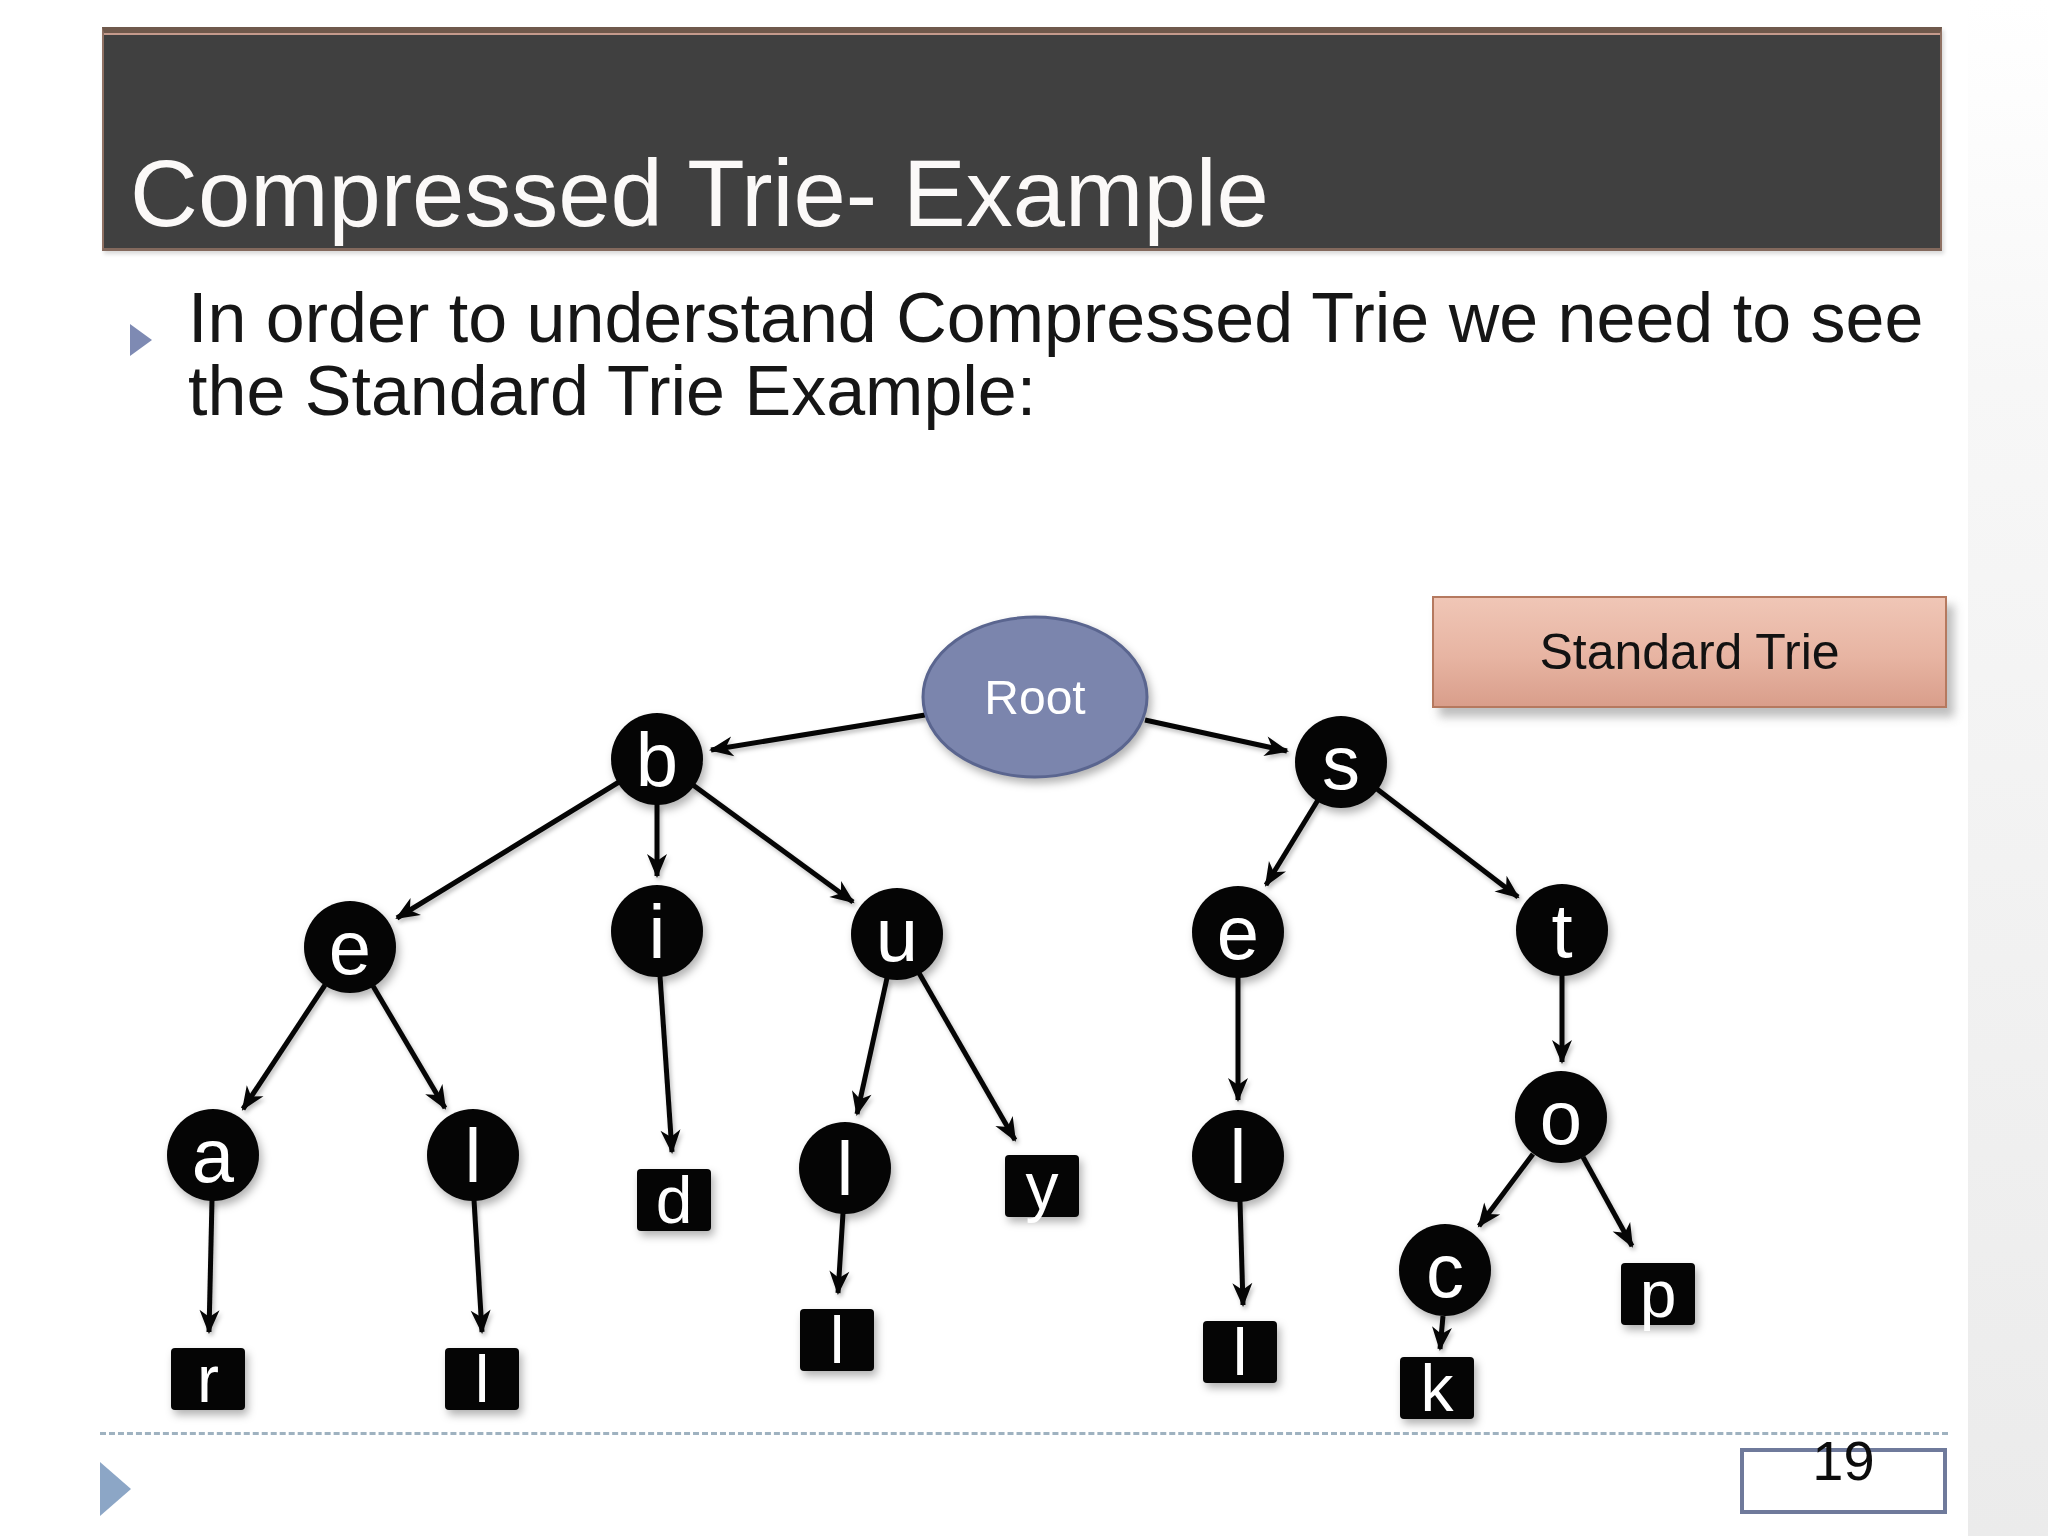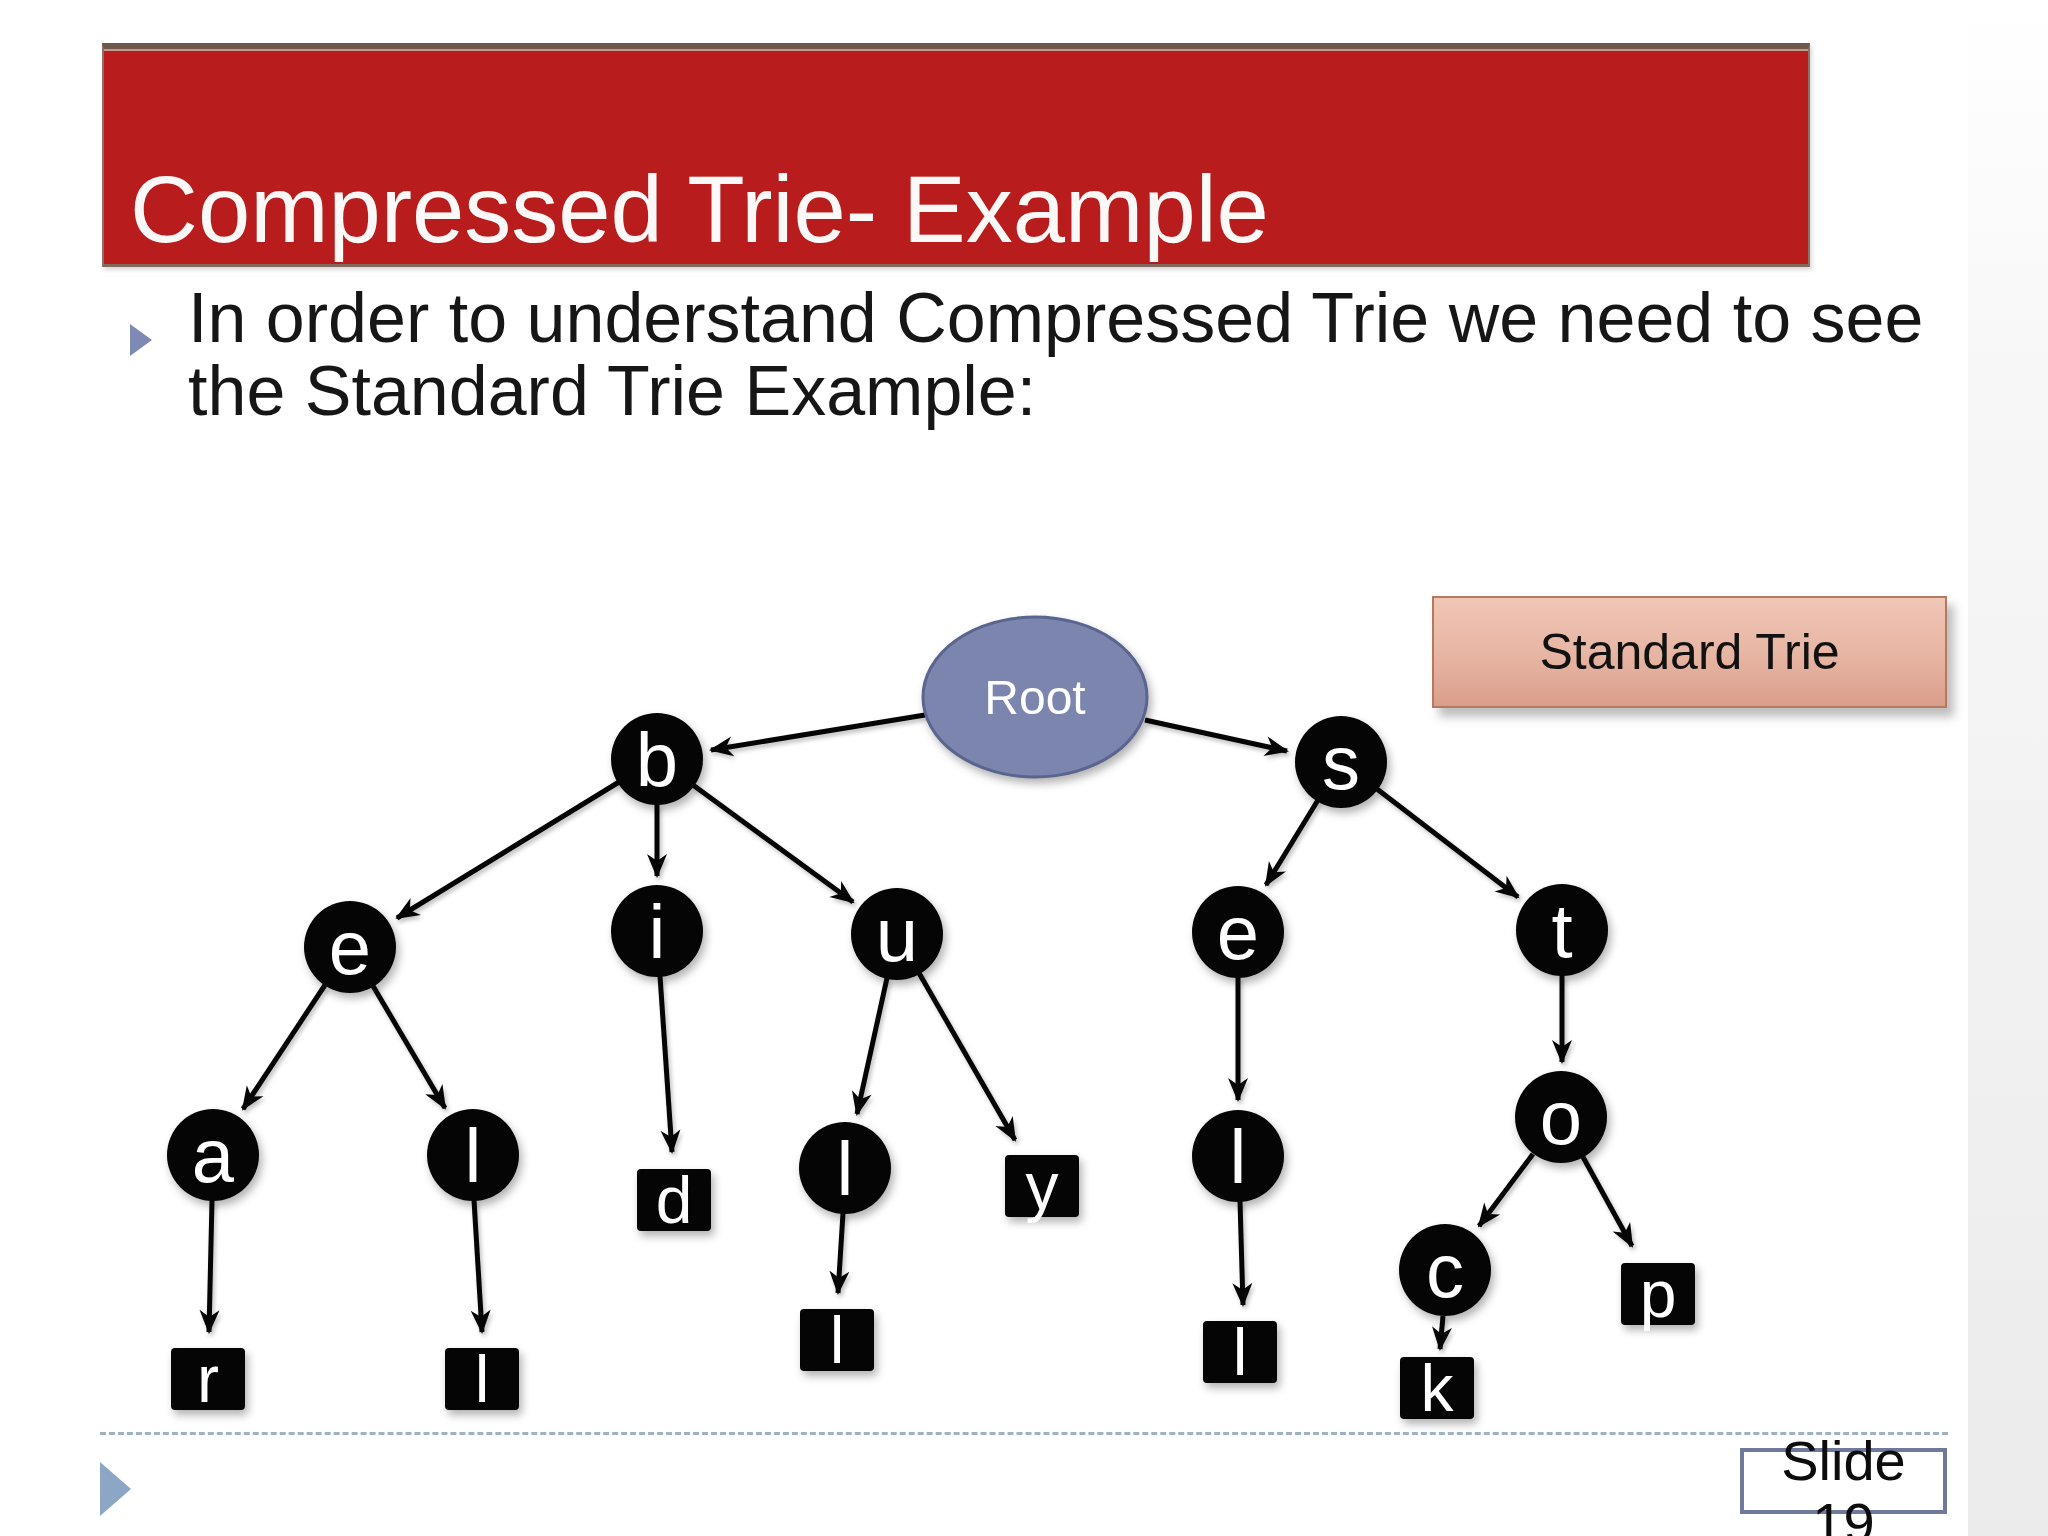--- a/index.html
+++ b/index.html
@@ -18,23 +18,23 @@
   
   .right-strip {
     position: absolute;
     left: 1968px; top: 0; width: 80px; height: 1536px;
     background: linear-gradient(#ffffff 0%, #f7f7f7 25%, #ebebeb 100%);
   }
 
   
   .title-bar {
     position: absolute;
-    left: 102px; top: 43px; width: 1708px; height: 224px;
+    left: 102px; top: 27px; width: 1840px; height: 224px;
     box-sizing: border-box;
-    background: #b91c1c;
+    background: #404040;
     border-top: 6px solid #6f594c;
     border-left: 2px solid #8f7163;
     border-right: 2px solid #8f7163;
     border-bottom: 3px solid #83695d;
     box-shadow: inset 0 2px 0 #c59a8c, 2px 3px 4px rgba(0,0,0,0.15);
     display: flex;
     align-items: flex-end;
     padding: 0 0 4px 26px;
   }
   .title-bar h1 {
@@ -217,15 +217,14 @@
 
 <div class="callout">
   <span>Standard Trie</span>
 </div>
 
 <div class="divider"></div>
 <div class="footer-marker"></div>
 
 <div class="slide-num-box"></div>
 <div class="slide-num-text">
-  <div>Slide</div>
   <div>19</div>
 </div>
 
 </body></html>

